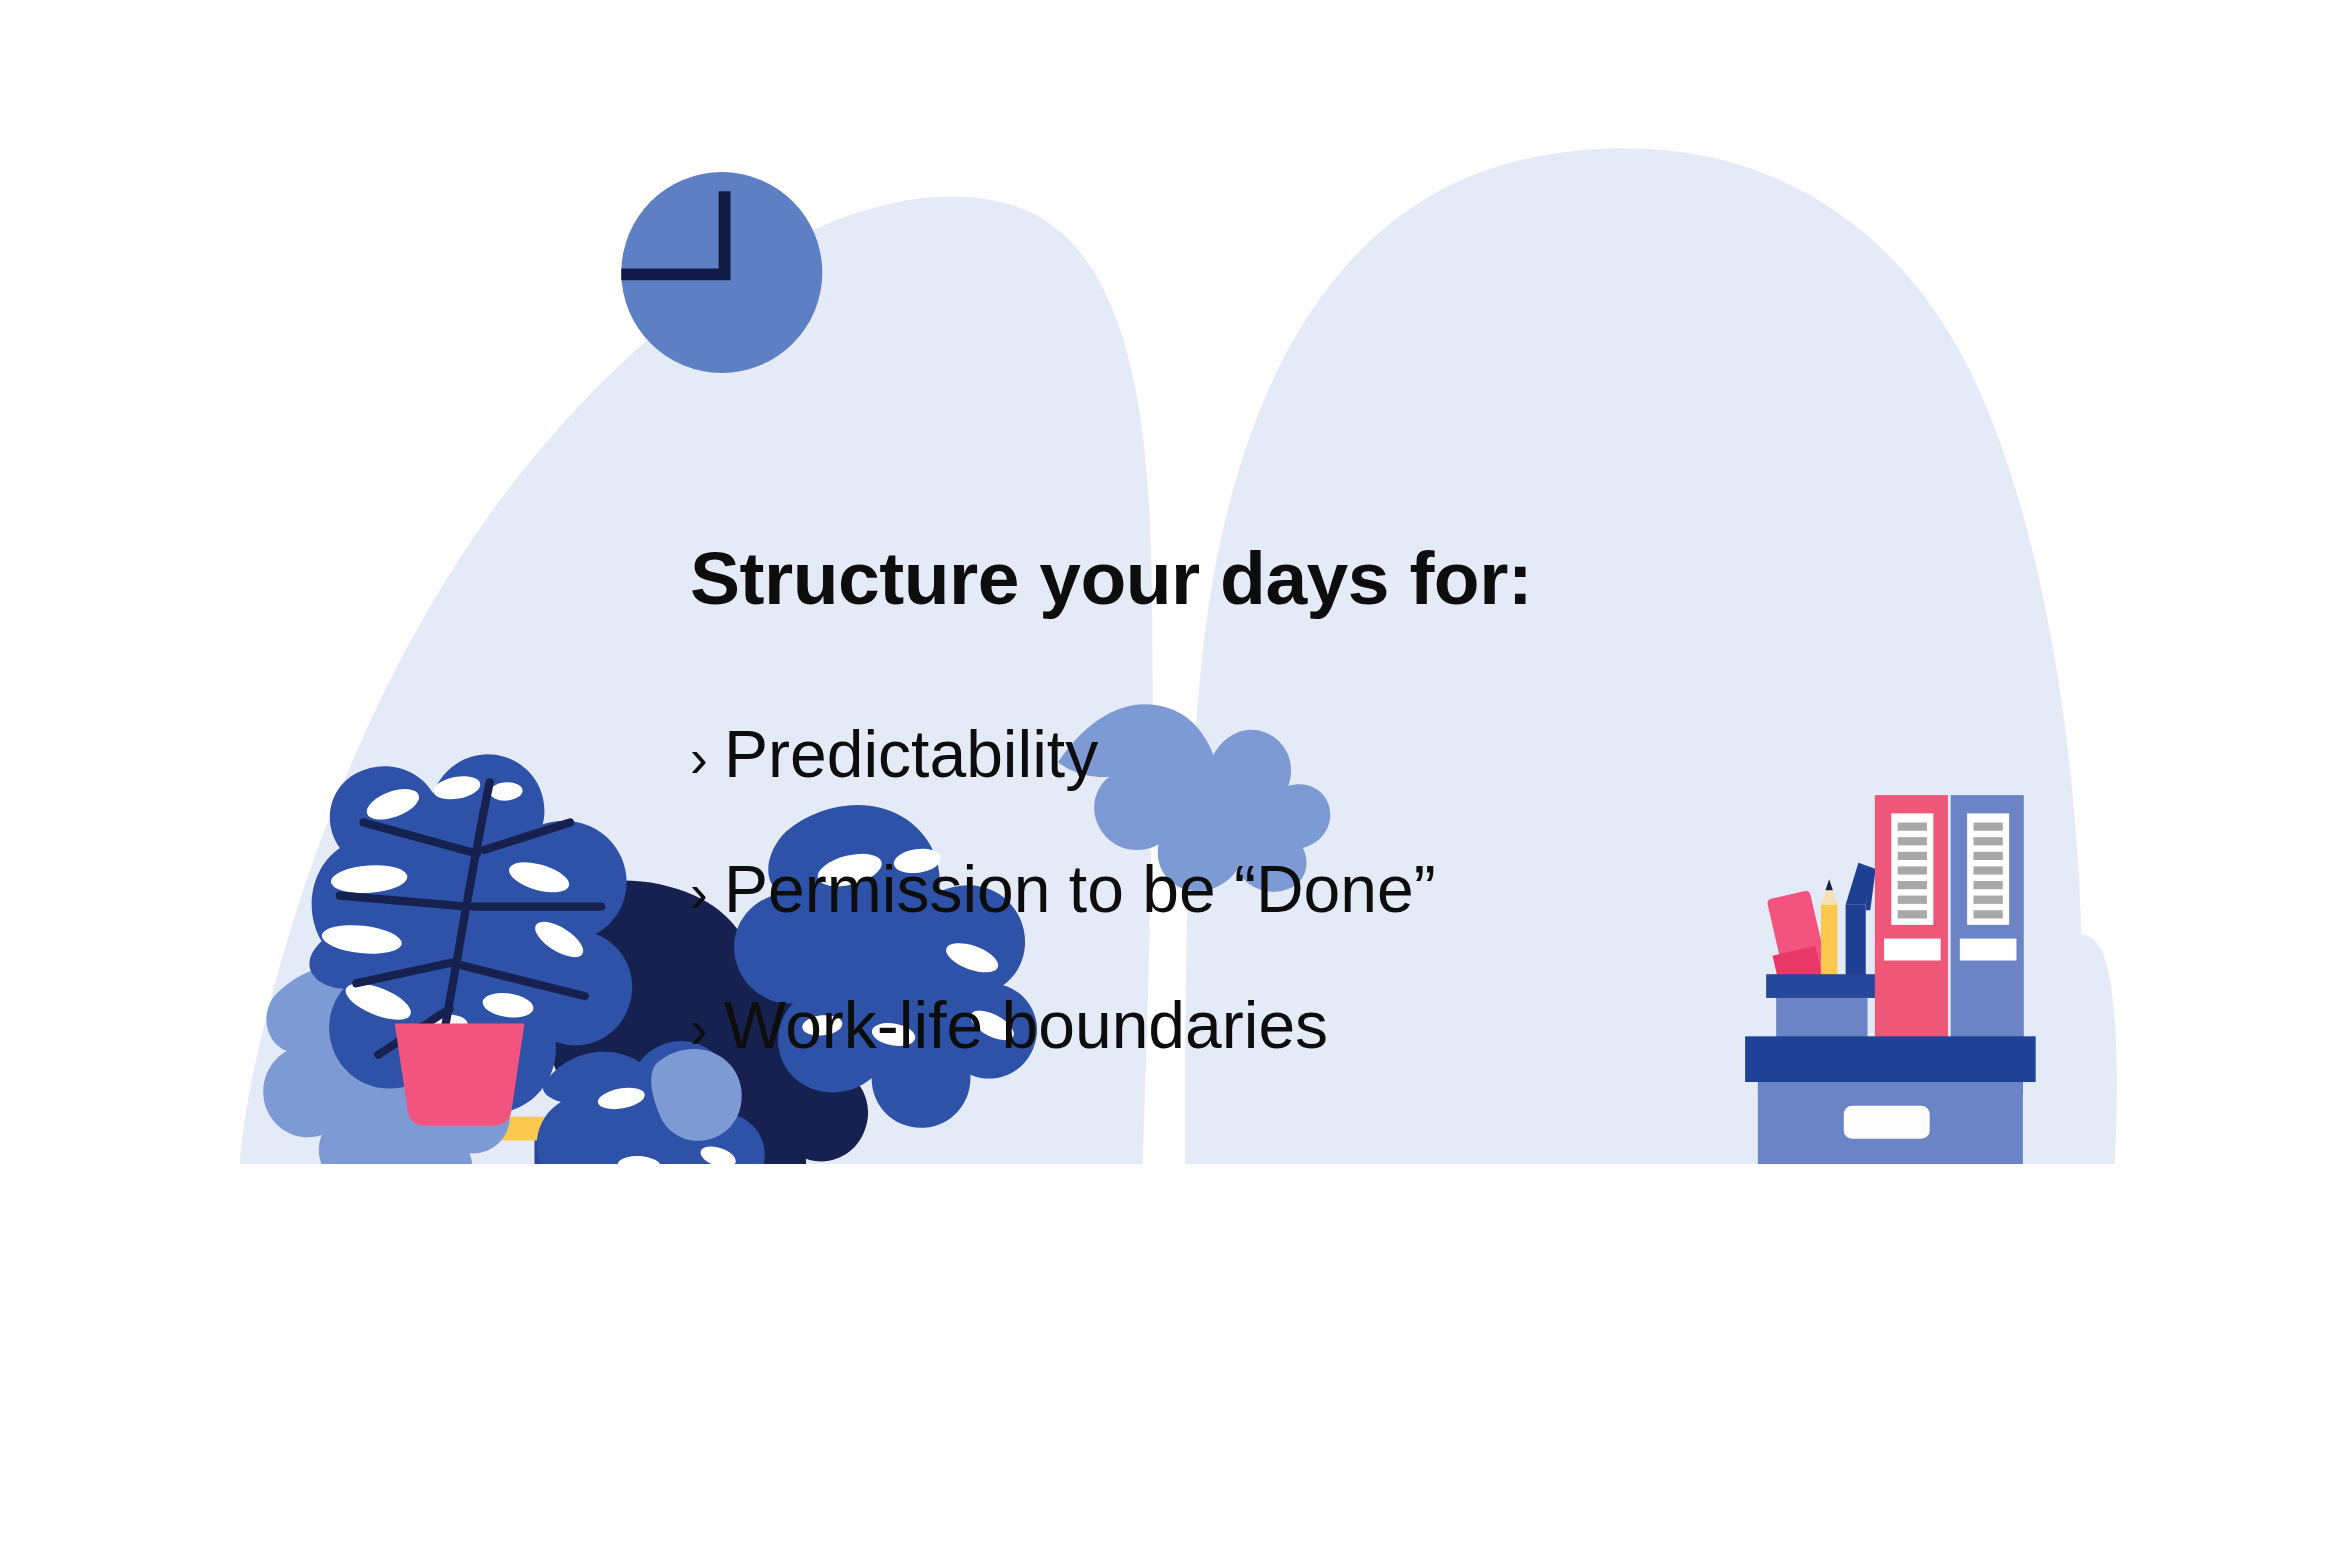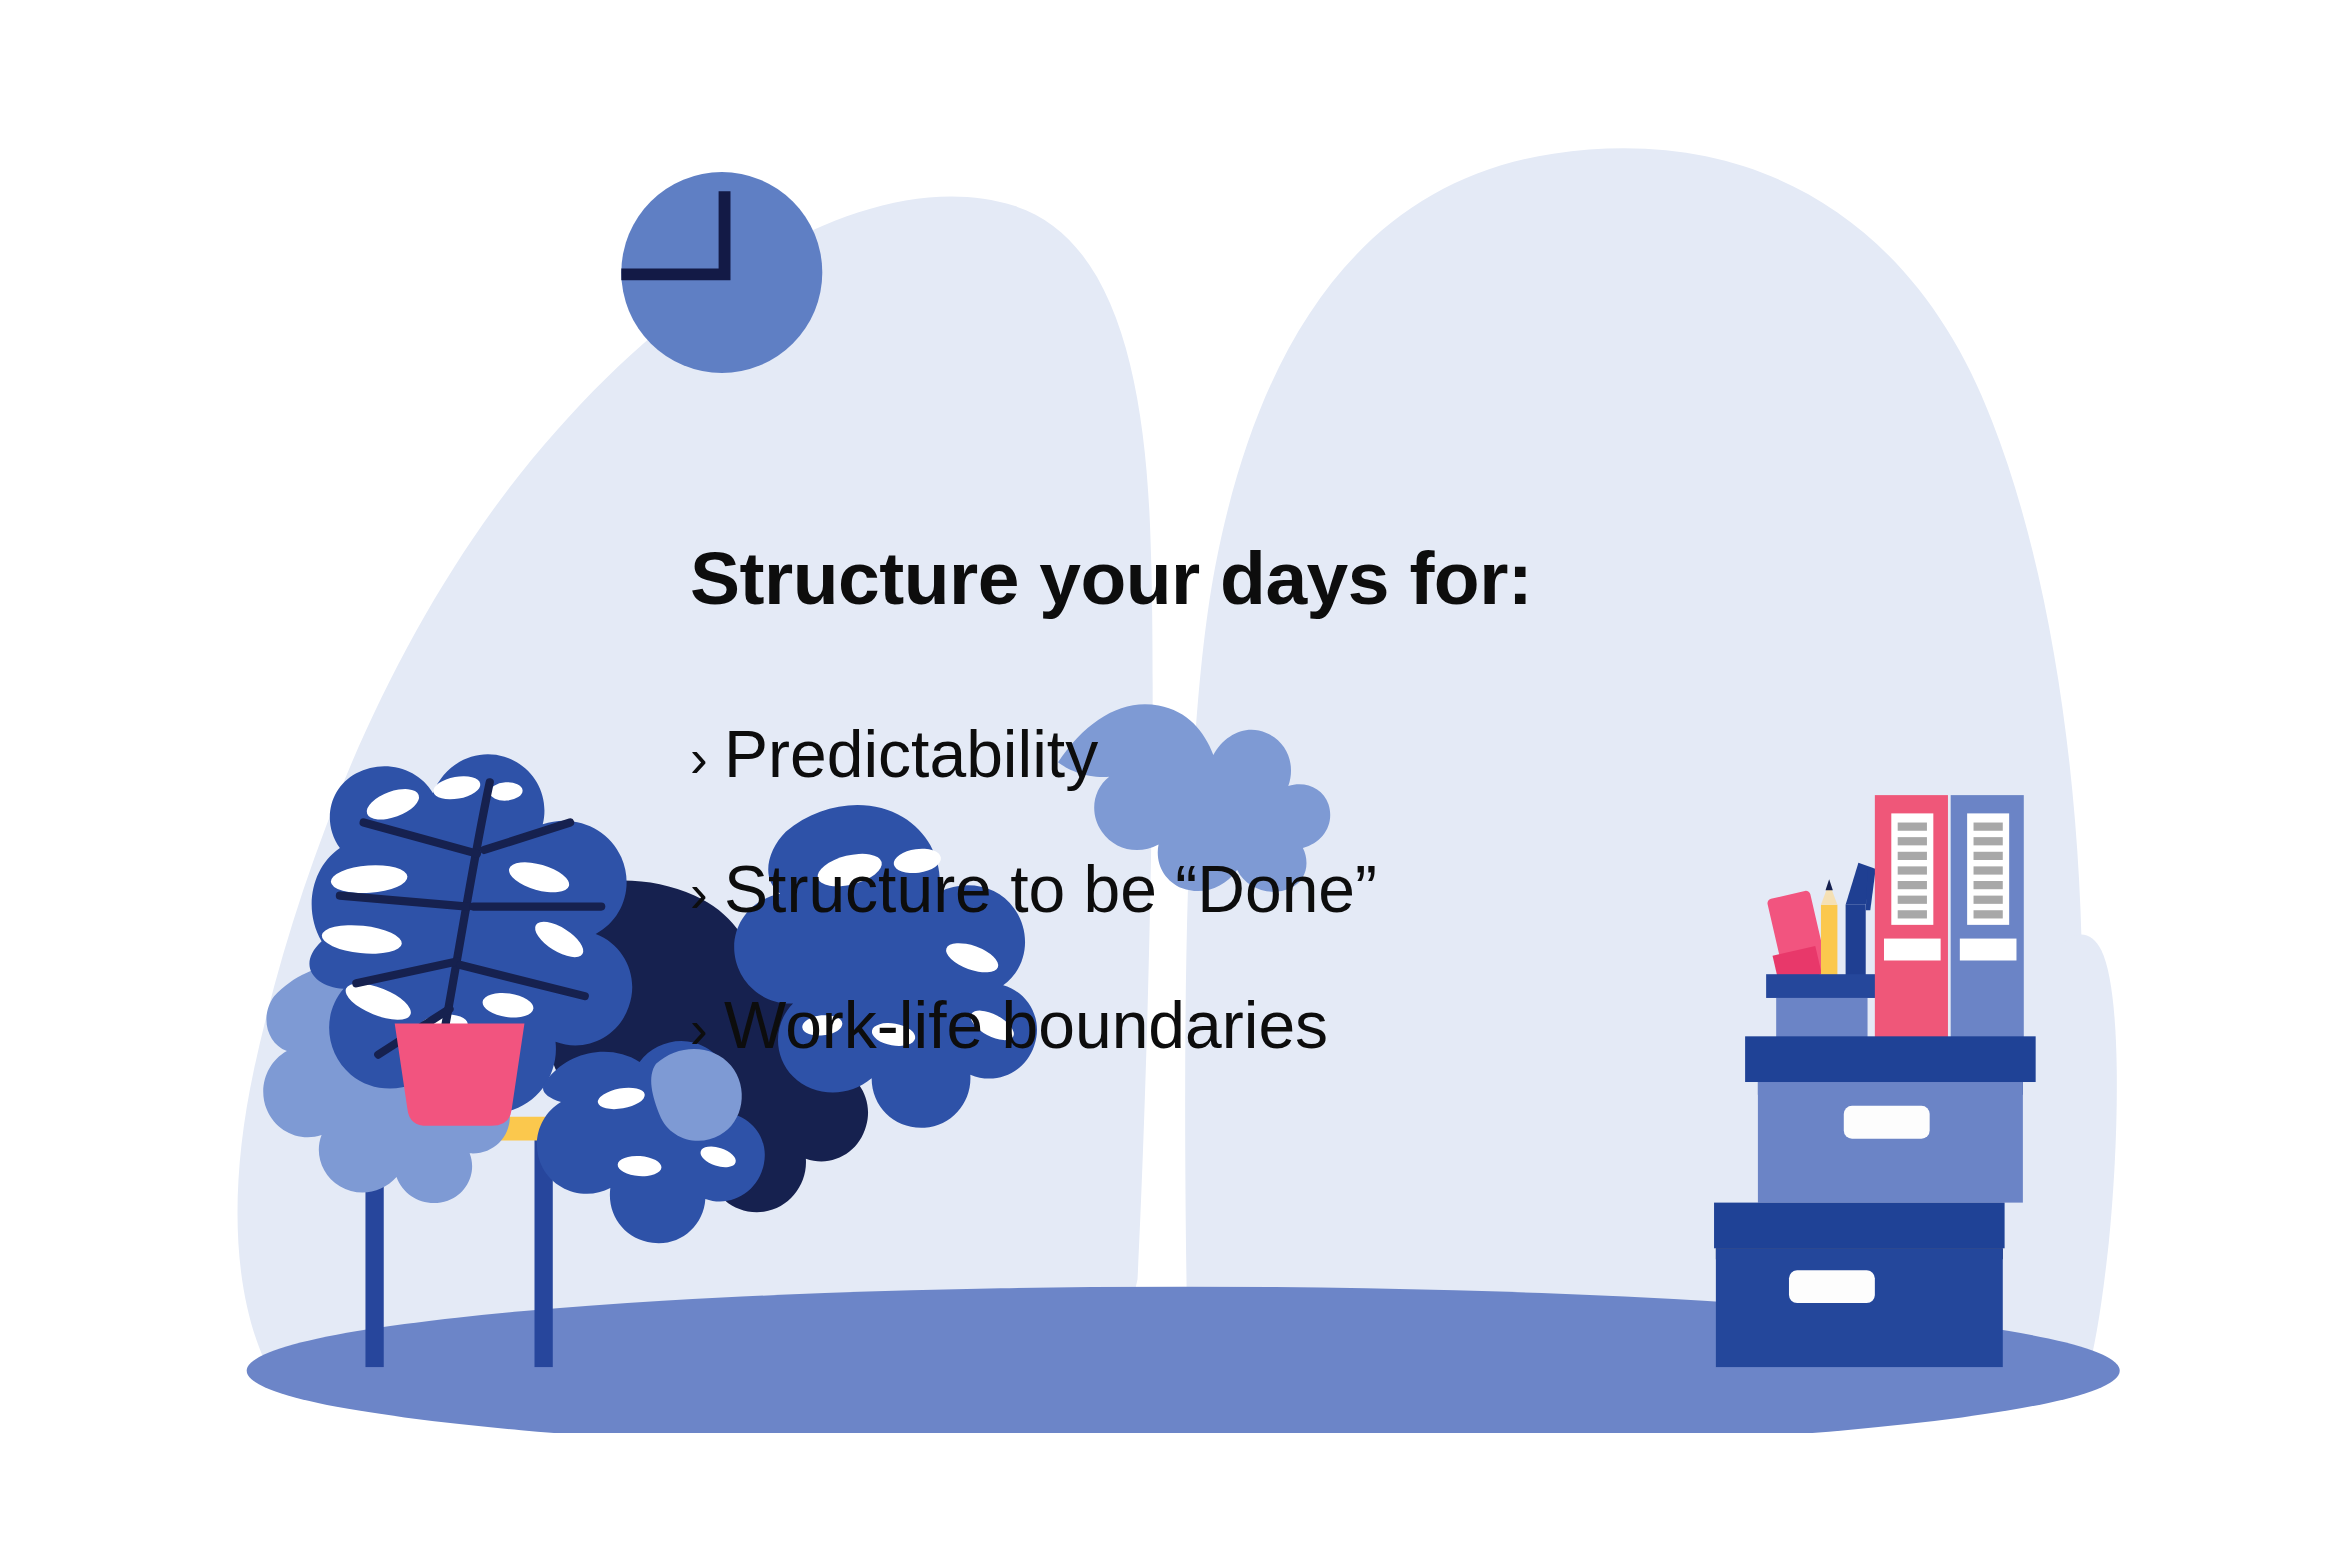--- a/index.html
+++ b/index.html
@@ -6,21 +6,21 @@
     margin: 0;
     padding: 0;
     background: #ffffff;
   }
   body {
     font-family: "Liberation Sans", sans-serif;
   }
   #stage {
     position: relative;
     width: 2339px;
-    height: 1433px;
+    height: 1164px;
     background: #ffffff;
     overflow: hidden;
   }
   #art {
     position: absolute;
     inset: 0;
     width: 2339px;
     height: 1561px;
   }
   .text-block {
@@ -333,21 +333,21 @@
   <div class="text-block">
     <h1 class="headline">Structure your days for:</h1>
 
     <ul class="bullet-list">
       <li class="bullet-item">
         <span class="bullet-marker">›</span>
         <span class="bullet-text">Predictability</span>
       </li>
       <li class="bullet-item">
         <span class="bullet-marker">›</span>
-        <span class="bullet-text">Structure to be “Done”</span>
+        <span class="bullet-text">Permission to be “Done”</span>
       </li>
       <li class="bullet-item">
         <span class="bullet-marker">›</span>
         <span class="bullet-text">Work-life boundaries</span>
       </li>
     </ul>
   </div>
 
 </div>
 

